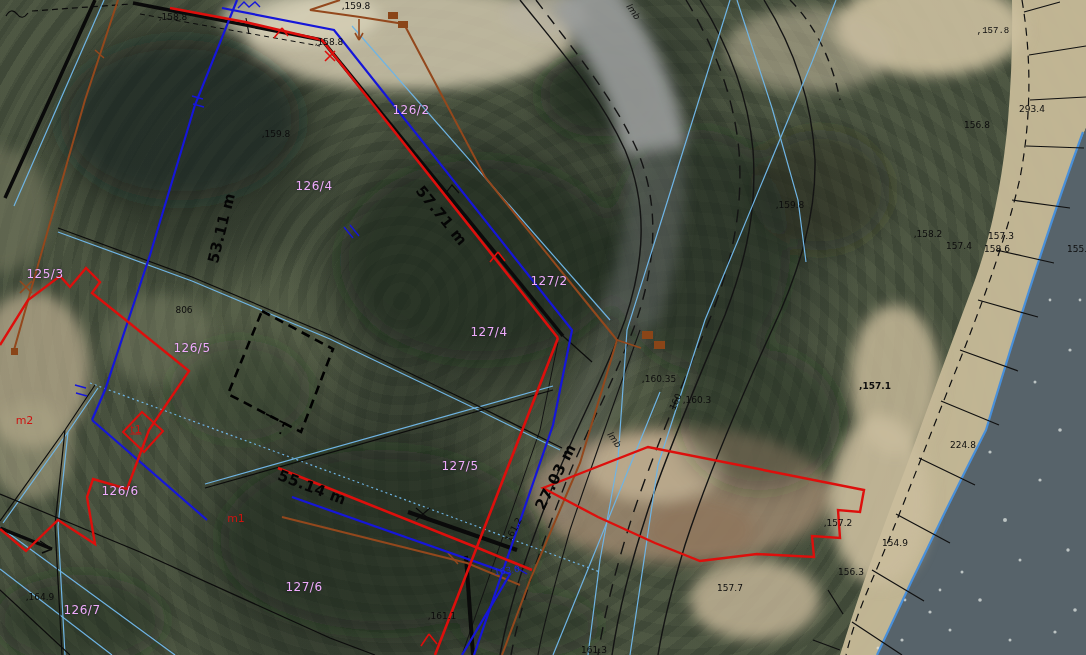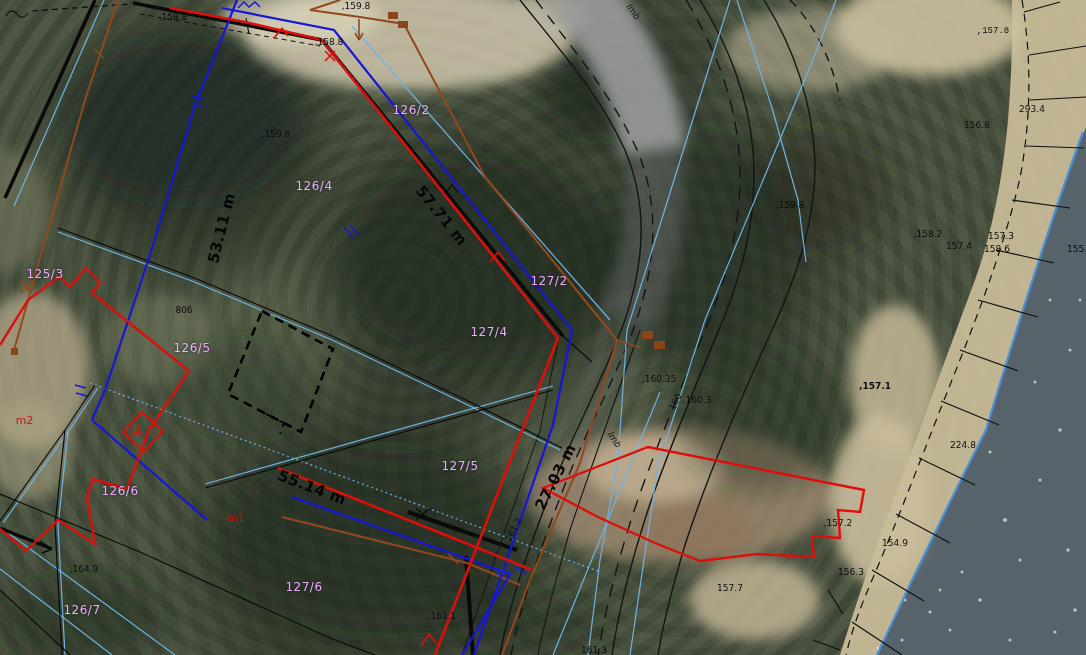--- a/index.html
+++ b/index.html
@@ -241,21 +241,21 @@
       <span class="lbl spot-height" style="left: 329px; top: 42px; transform: translate(-50%, -50%) rotate(0deg);">,158.8</span>
       <span class="lbl spot-height" style="left: 276px; top: 134px; transform: translate(-50%, -50%) rotate(0deg);">,159.8</span>
       <span class="lbl spot-height" style="left: 790px; top: 205px; transform: translate(-50%, -50%) rotate(0deg);">,159.8</span>
       <span class="lbl spot-height" style="left: 659px; top: 379px; transform: translate(-50%, -50%) rotate(0deg);">,160.35</span>
       <span class="lbl spot-height" style="left: 697px; top: 400px; transform: translate(-50%, -50%) rotate(0deg);">,160.3</span>
       <span class="lbl spot-height" style="left: 676px; top: 402px; transform: translate(-50%, -50%) rotate(-65deg);">160</span>
       <span class="lbl spot-height" style="left: 184px; top: 310px; transform: translate(-50%, -50%) rotate(0deg);">806</span>
       <span class="lbl spot-height" style="left: 514px; top: 530px; transform: translate(-50%, -50%) rotate(-62deg);">161.2</span>
       <span class="lbl spot-height" style="left: 442px; top: 616px; transform: translate(-50%, -50%) rotate(0deg);">,161.1</span>
       <span class="lbl spot-height" style="left: 594px; top: 650px; transform: translate(-50%, -50%) rotate(0deg);">161.3</span>
-      <span class="lbl spot-height" style="left: 40px; top: 569px; transform: translate(-50%, -50%) rotate(0deg); margin-left: 44px;">,164.9</span>
+      <span class="lbl spot-height" style="left: 40px; top: 597px; transform: translate(-50%, -50%) rotate(0deg);">,164.9</span>
       <span class="lbl spot-height" style="left: 993px; top: 31px; transform: translate(-50%, -50%) rotate(0deg); font-family: Liberation Mono, monospace;">,157.8</span>
       <span class="lbl spot-height" style="left: 1032px; top: 109px; transform: translate(-50%, -50%) rotate(0deg);">293.4</span>
       <span class="lbl spot-height" style="left: 977px; top: 125px; transform: translate(-50%, -50%) rotate(0deg);">156.8</span>
       <span class="lbl spot-height" style="left: 928px; top: 234px; transform: translate(-50%, -50%) rotate(0deg);">,158.2</span>
       <span class="lbl spot-height" style="left: 959px; top: 246px; transform: translate(-50%, -50%) rotate(0deg);">157.4</span>
       <span class="lbl spot-height" style="left: 1001px; top: 236px; transform: translate(-50%, -50%) rotate(0deg);">157.3</span>
       <span class="lbl spot-height" style="left: 997px; top: 249px; transform: translate(-50%, -50%) rotate(0deg);">158.6</span>
       <span class="lbl spot-height" style="left: 1080px; top: 249px; transform: translate(-50%, -50%) rotate(0deg);">155.9</span>
       <span class="lbl spot-height" style="left: 875px; top: 386px; transform: translate(-50%, -50%) rotate(0deg); font-weight: bold;">,157.1</span>
       <span class="lbl spot-height" style="left: 838px; top: 523px; transform: translate(-50%, -50%) rotate(0deg);">,157.2</span>

